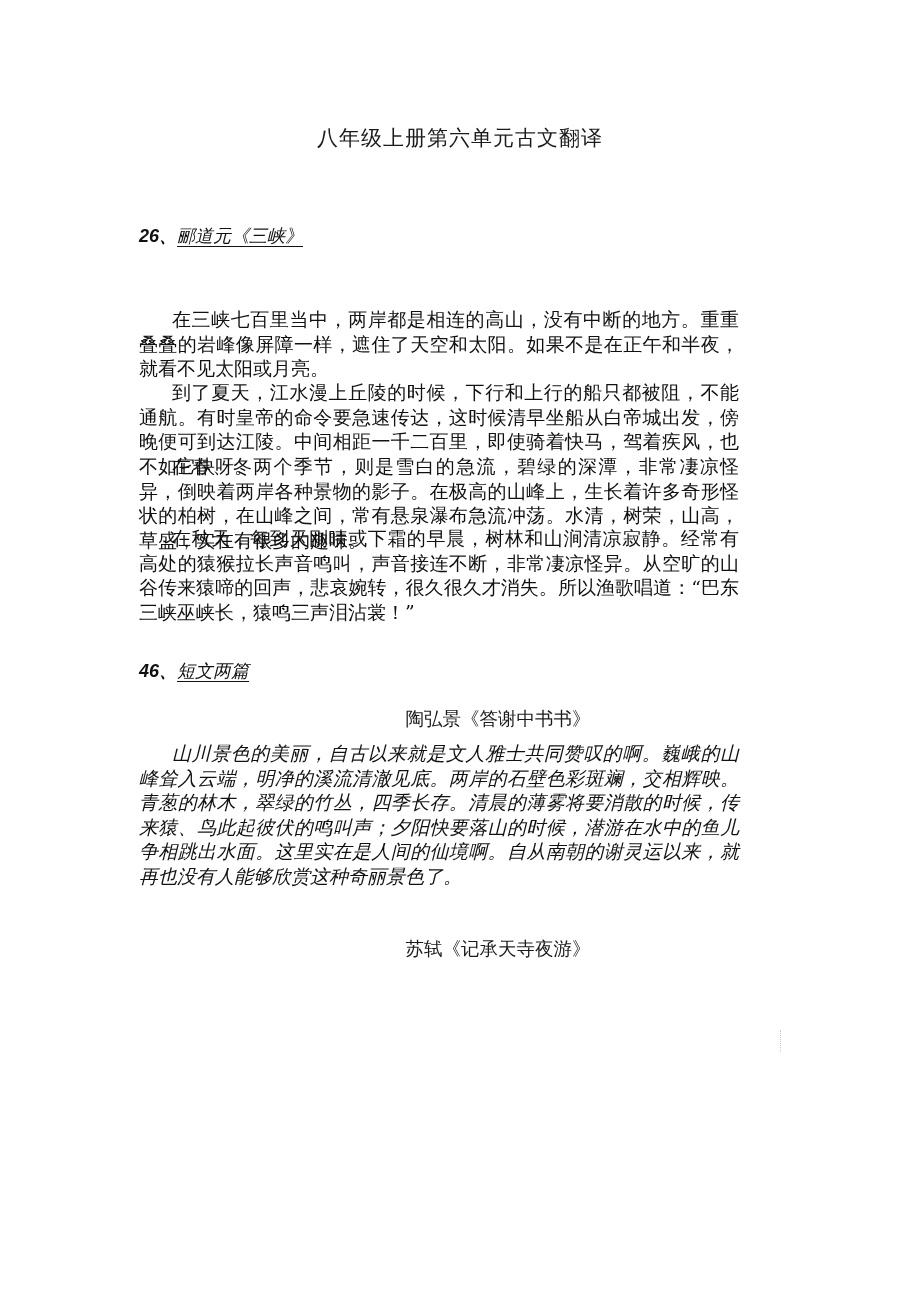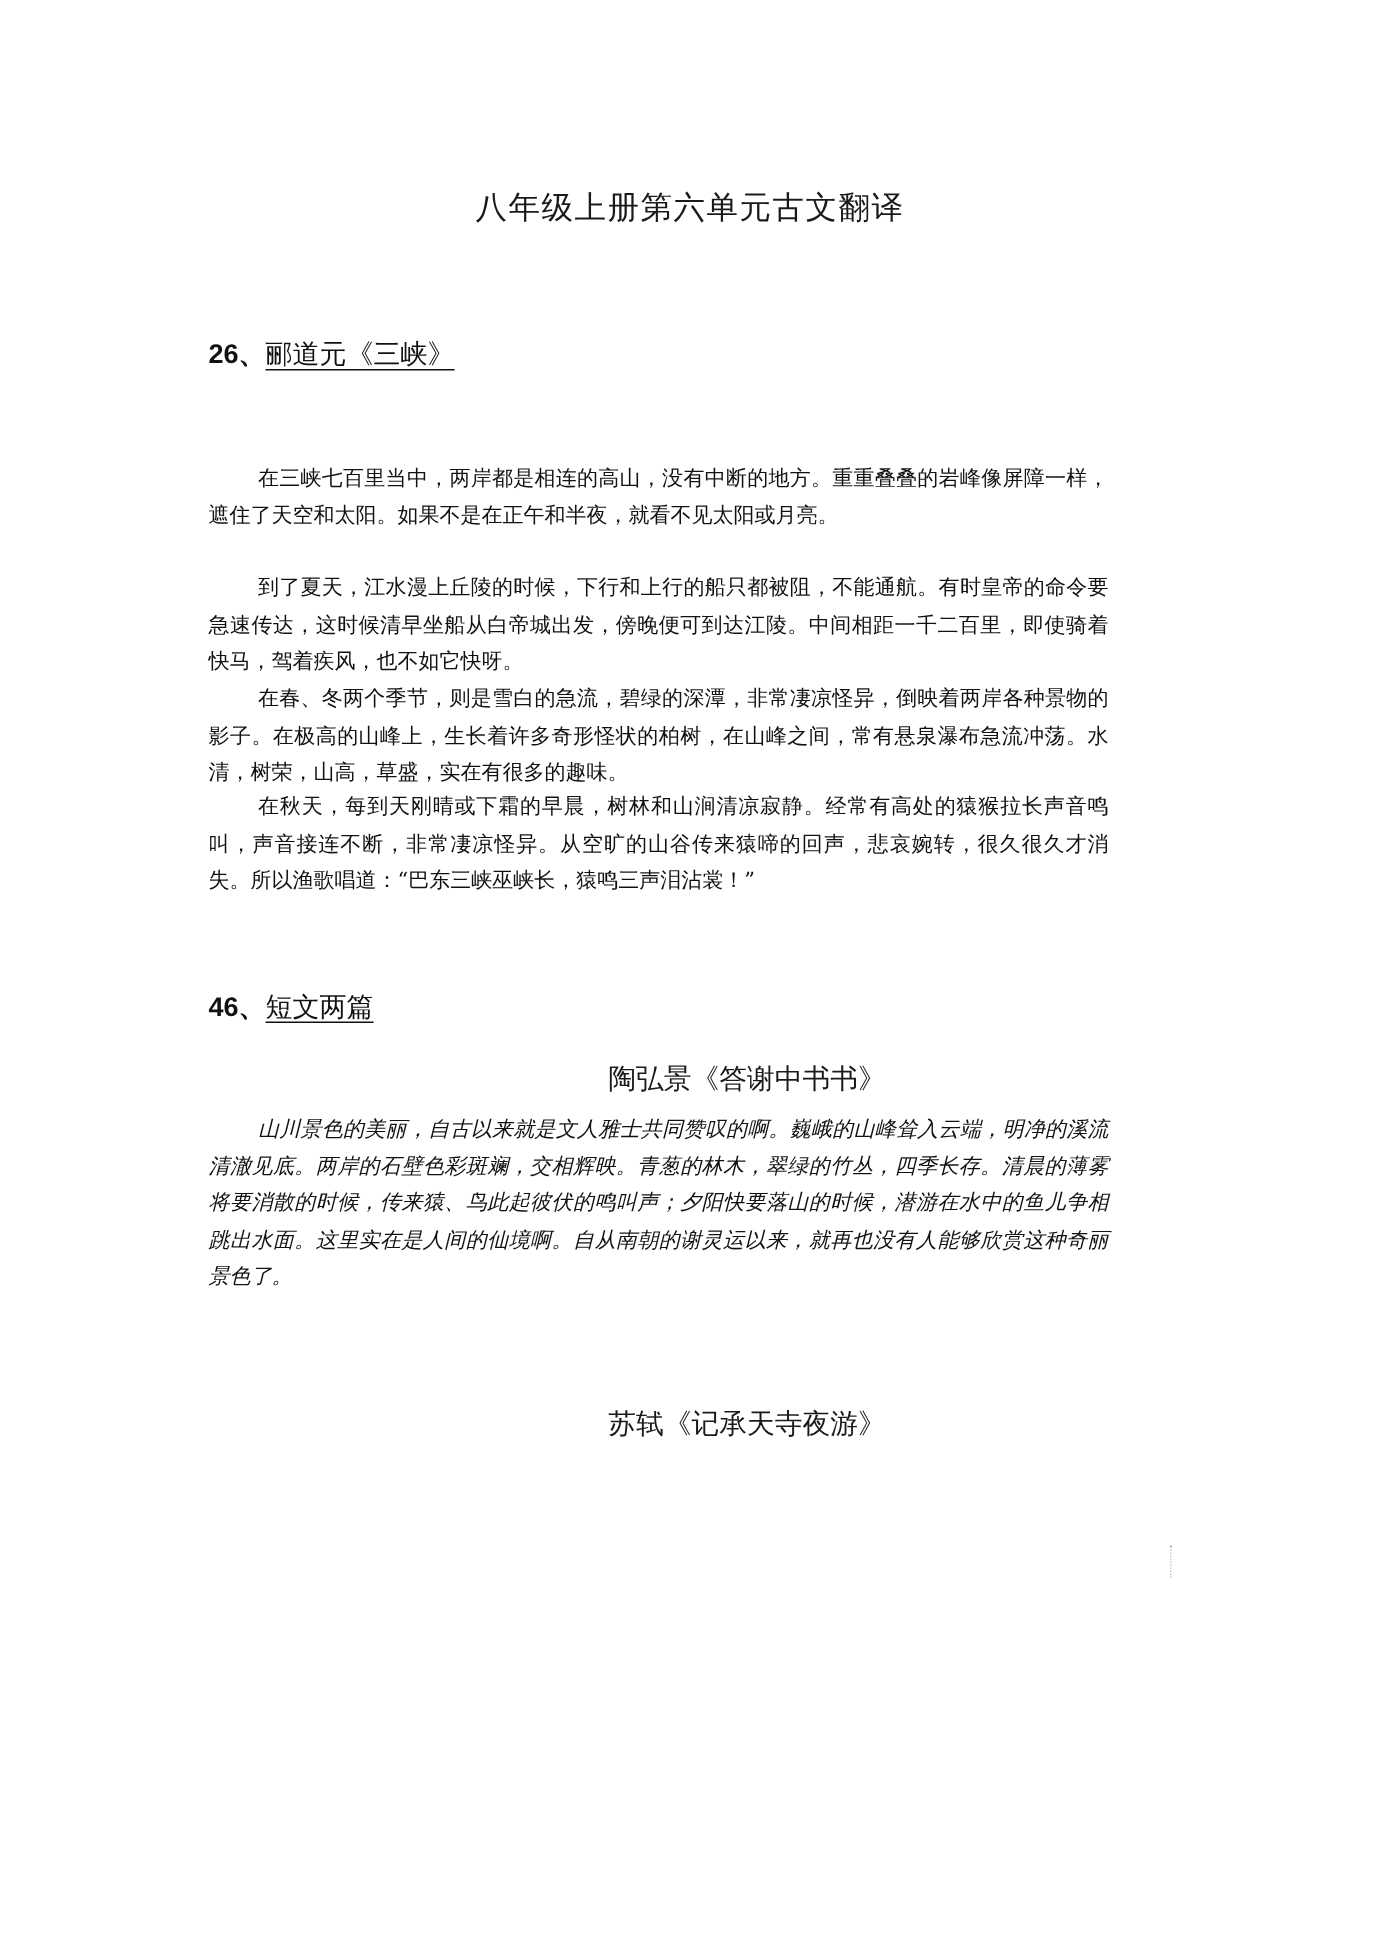--- a/index.html
+++ b/index.html
@@ -7,32 +7,32 @@
       width: 920px; height: 1303px; position: relative; overflow: hidden;
       font-family: "DejaVu Serif", "Liberation Serif", serif;
       color: #111111;
     }
     .page { position: absolute; left: 0; top: 0; width: 920px; height: 995px; }
     .title {
       position: absolute; top: 124px; left: 0; width: 920px; text-align: center;
       font-size: 21px; letter-spacing: 1px; color: #1a1a1a;
     }
     .section-head {
-      position: absolute; left: 139px; font-size: 18px; line-height: 24px;
+      position: absolute; left: 139px; font-size: 18px; line-height: 24px; font-style: italic;
     }
     .section-head .num {
       font-family: "Liberation Sans", "DejaVu Sans", sans-serif; font-weight: bold; font-size: 18px;
     }
     .section-head .name {
       text-decoration: underline; text-underline-offset: 4px; padding-right: 18px;
     }
     .section-head .name.short { padding-right: 6px; text-align: center; }
     .para {
       position: absolute; left: 139px; width: 600px;
-      font-size: 14px; line-height: 24.5px; text-indent: 33px; margin: 0;
+      font-size: 19px; line-height: 24.5px; text-indent: 33px; margin: 0;
       text-align: justify;
     }
     .subtitle {
       position: absolute; left: 0; width: 920px; text-align: center;
       font-size: 18.5px; color: #1a1a1a; margin-left: 38px;
     }
     .dotline {
       position: absolute; left: 780px; top: 1030px; width: 0; height: 22px;
       border-left: 1px dotted #cccccc;
     }

